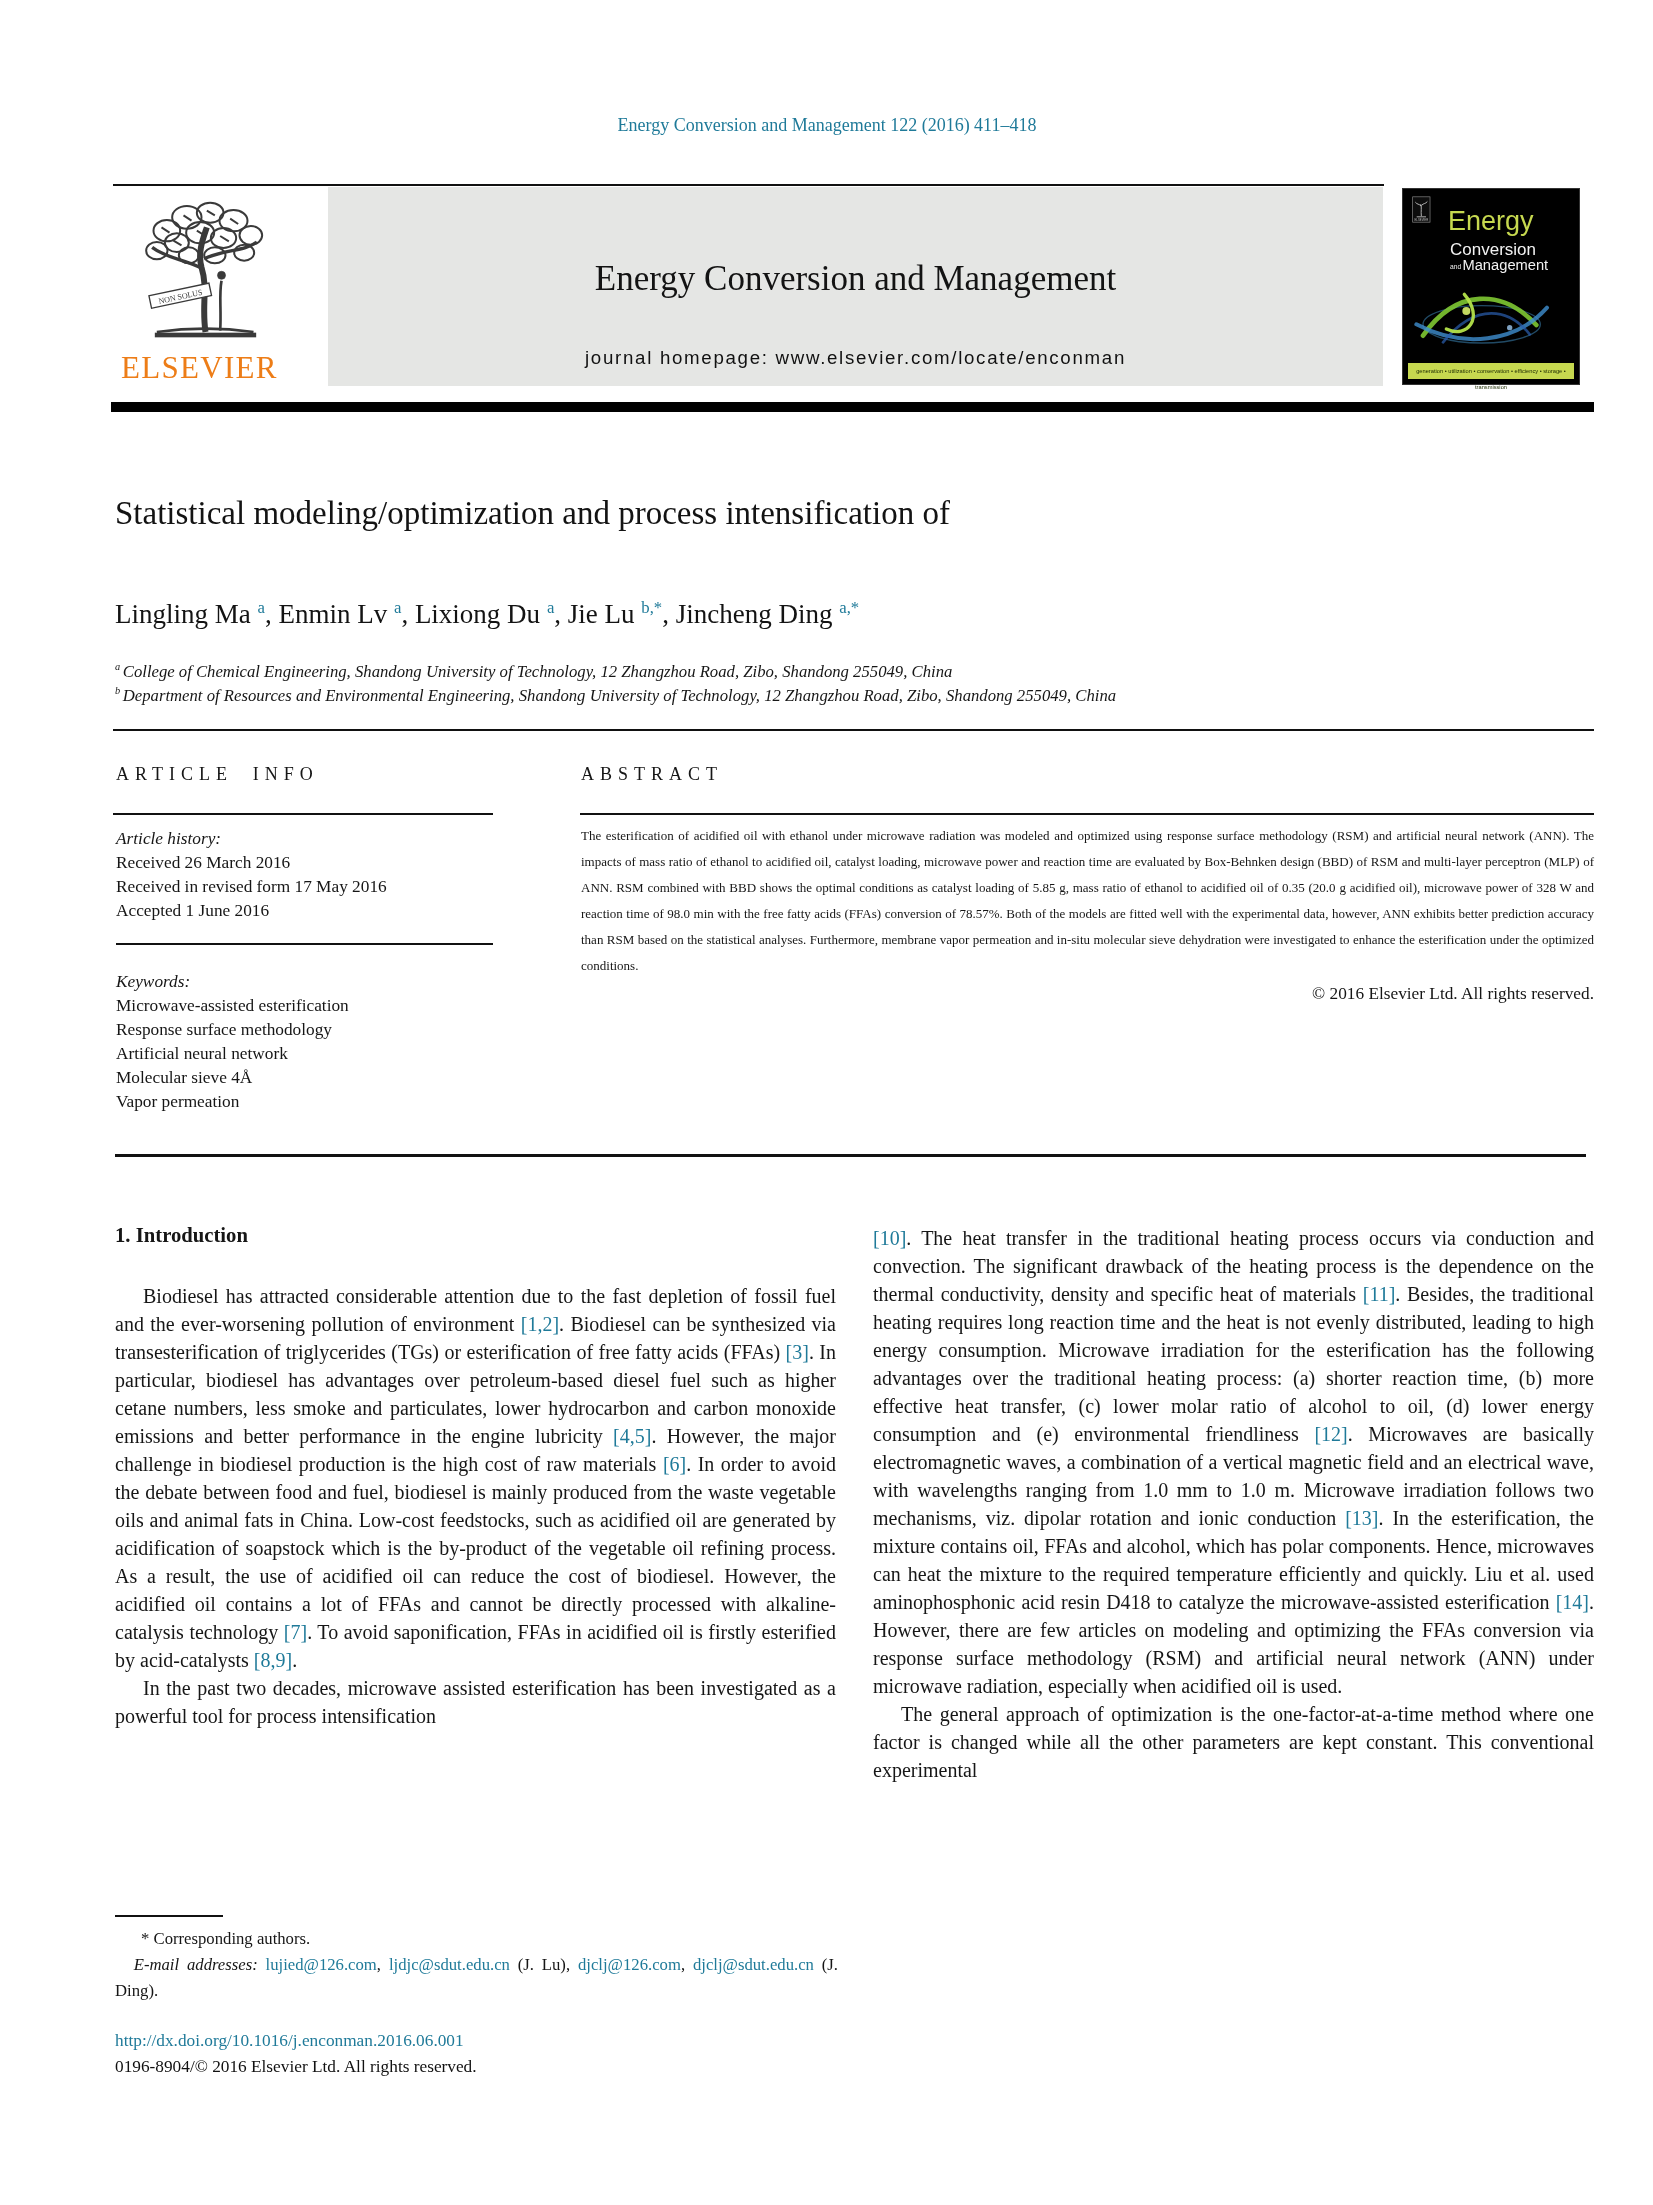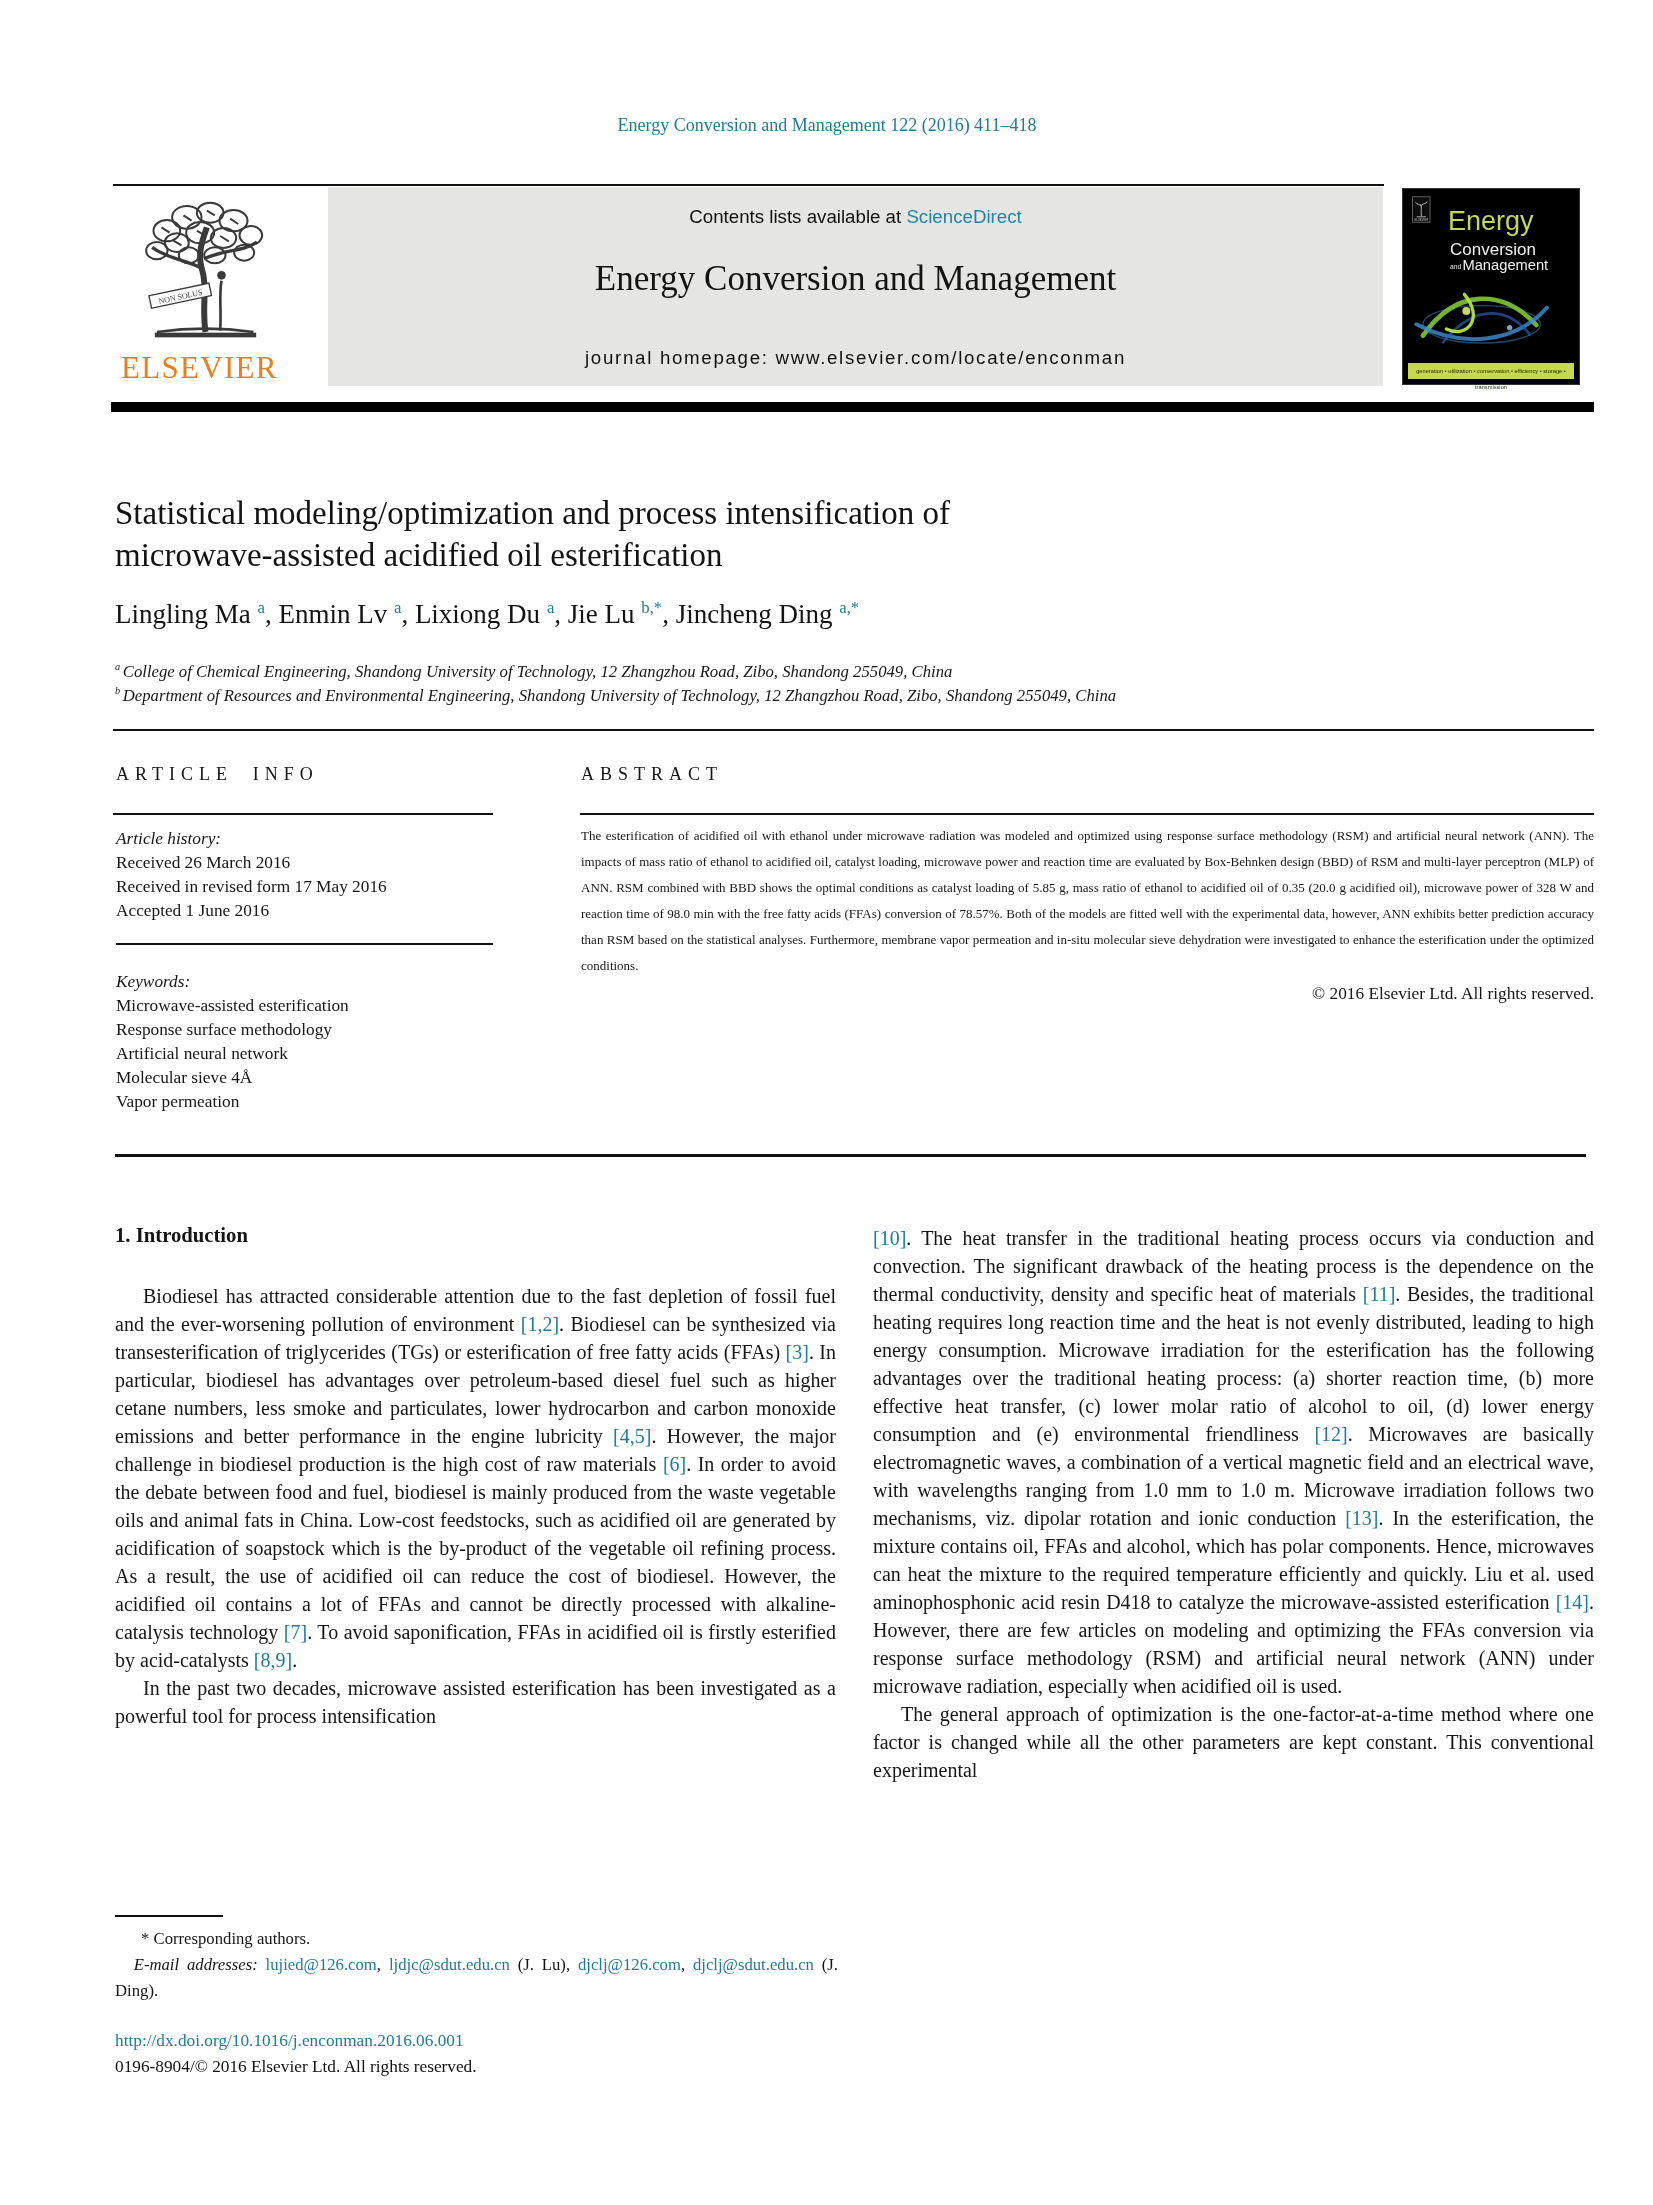--- a/index.html
+++ b/index.html
@@ -112,21 +112,20 @@
         <rect x="52" y="208" width="152" height="7" fill="#3a3a3a"></rect>
         <g transform="rotate(-12 90 152)">
           <rect x="44" y="143" width="92" height="19" fill="#ffffff" stroke="#3a3a3a" stroke-width="2"></rect>
           <text x="90" y="158" text-anchor="middle" font-size="12" fill="#3a3a3a" font-family="Liberation Serif, serif">NON SOLUS</text>
         </g>
       </svg>
       <div class="elsword">ELSEVIER</div>
     </div>
 
     <div class="graybox">
-      <div class="contents"><span>Contents lists available at </span><span class="sd">ScienceDirect</span></div>
       <div class="jtitle">Energy Conversion and Management</div>
       <div class="homepage"><span>journal homepage: </span><span>www.elsevier.com/locate/enconman</span></div>
     </div>
 
     <div class="cover">
       <div class="cmark">
         <svg width="18.7" height="27" viewBox="0 0 28 40">
           <rect x="1" y="1" width="26" height="38" fill="#0d0d0d" stroke="#8a8a8a" stroke-width="1"></rect>
           <g stroke="#c0c0c0" fill="none" stroke-width="1.4">
             <path d="M14,30 C13,22 15,18 13,12"></path>
@@ -152,21 +151,20 @@
         </g>
       </svg>
       <div class="strip">generation • utilization • conservation • efficiency • storage • transmission</div>
     </div>
   </div>
 
   <div class="bar"></div>
 
   <div class="title">
     <div>Statistical modeling/optimization and process intensification of</div>
-    <div>microwave-assisted acidified oil esterification</div>
   </div>
 
 
   <p class="authors"><span>Lingling Ma </span><span class="sup lk">a</span><span>, Enmin Lv </span><span class="sup lk">a</span><span>, Lixiong Du </span><span class="sup lk">a</span><span>, Jie Lu </span><span class="sup lk">b,*</span><span>, Jincheng Ding </span><span class="sup lk">a,*</span></p>
 
   <div class="affils">
     <p><span class="sup">a </span><span>College of Chemical Engineering, Shandong University of Technology, 12 Zhangzhou Road, Zibo, Shandong 255049, China</span></p>
     <p><span class="sup">b </span><span>Department of Resources and Environmental Engineering, Shandong University of Technology, 12 Zhangzhou Road, Zibo, Shandong 255049, China</span></p>
   </div>
 

